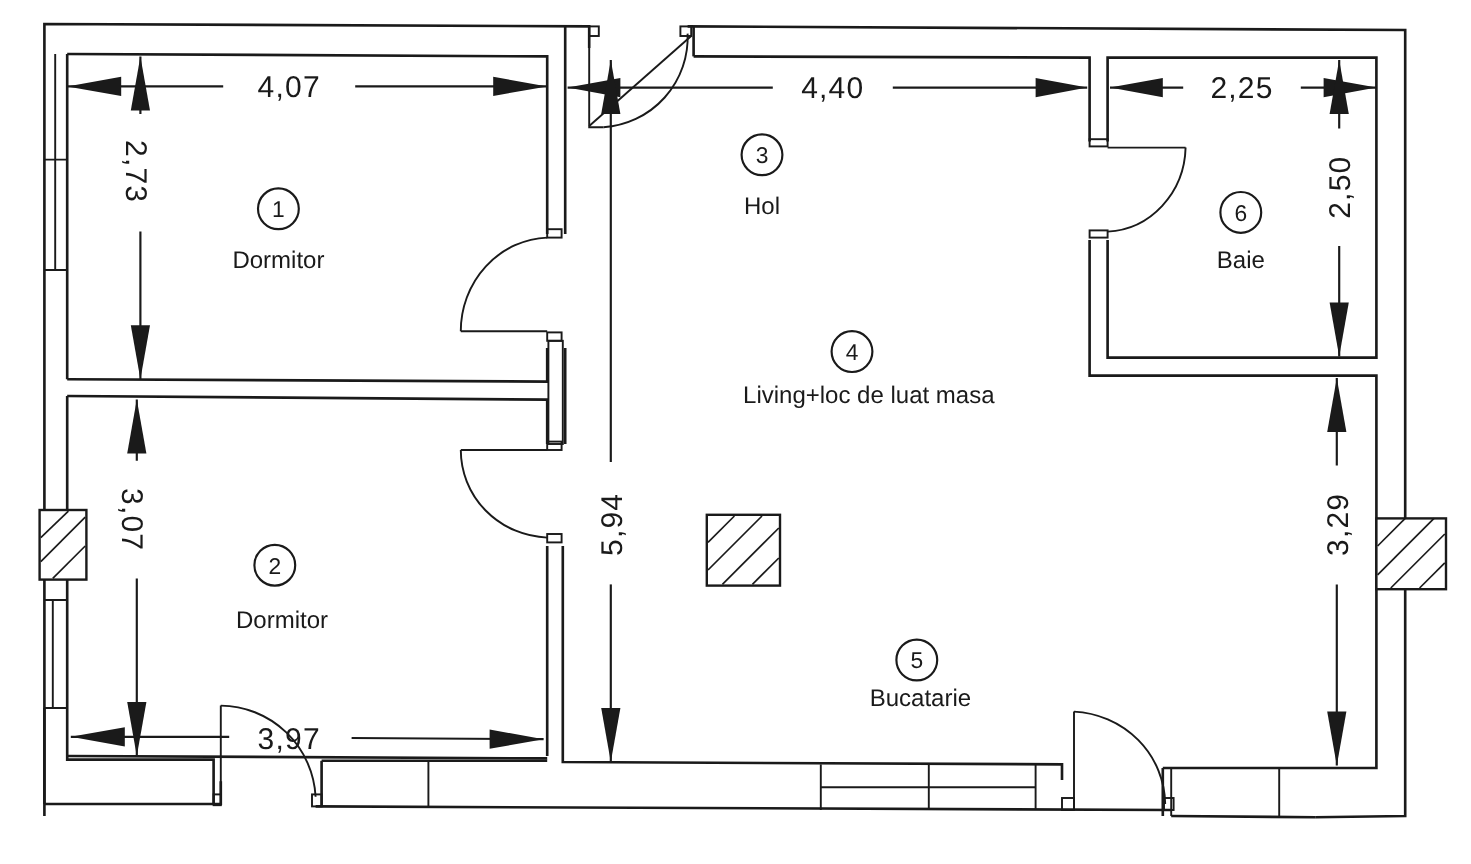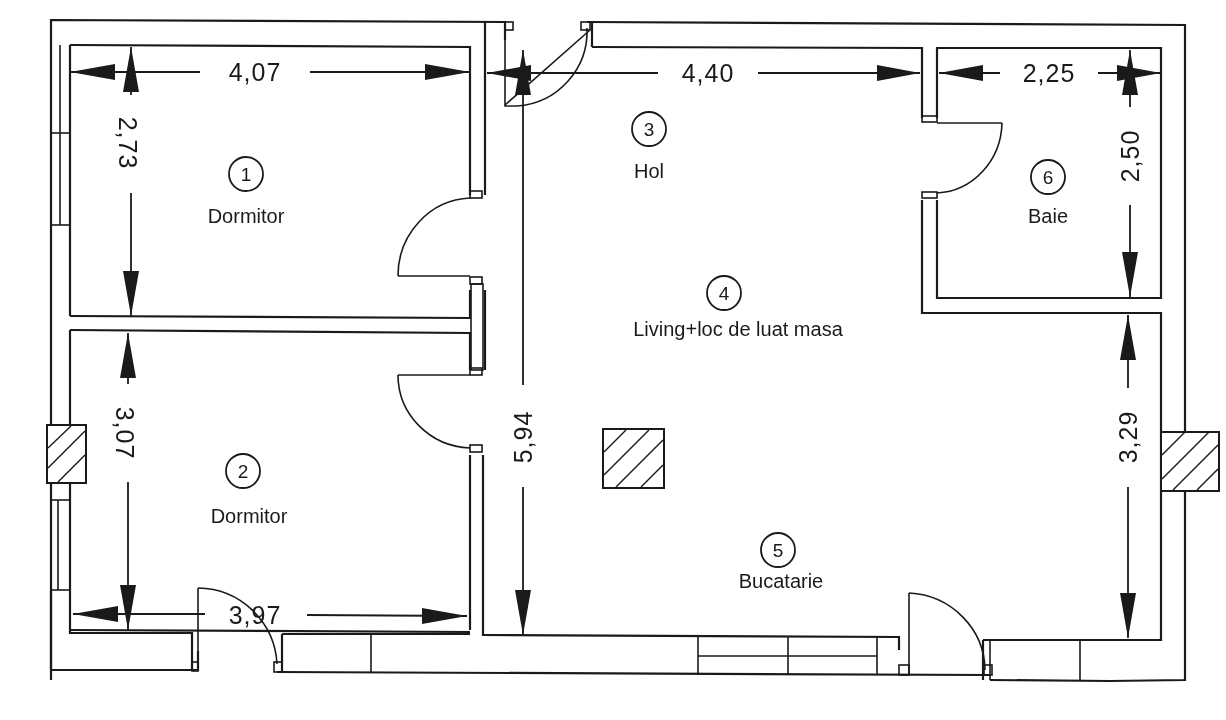--- a/index.html
+++ b/index.html
@@ -1,17 +1,17 @@
 <!DOCTYPE html>
 <html><head>
 <meta charset="utf-8">
 <style>
   html, body { margin: 0; padding: 0; background: #ffffff; }
   body { width: 1226px; height: 720px; overflow: hidden; }
-  #plan { position: absolute; left: 15px; top: 0; width: 1057px; height: 720px; }
+  #plan { position: absolute; left: 1px; top: 0; width: 1057px; height: 720px; }
   svg text { font-family: "Liberation Sans", sans-serif; fill: #1a1a1a; }
   .wall { fill: none; stroke: #1a1a1a; stroke-width: 2.2; }
   .thin { fill: none; stroke: #1a1a1a; stroke-width: 1.6; }
   .dim { fill: none; stroke: #1a1a1a; stroke-width: 1.8; }
   .arrow { fill: #1a1a1a; stroke: none; }
   .num-circle { fill: #ffffff; stroke: #1a1a1a; stroke-width: 1.8; }
   .room-label { font-size: 20px; }
   .room-num { font-size: 19px; }
   .dim-text { font-size: 25px; letter-spacing: 1px; }
   .hatch-box { fill: #ffffff; stroke: #1a1a1a; stroke-width: 2; }

